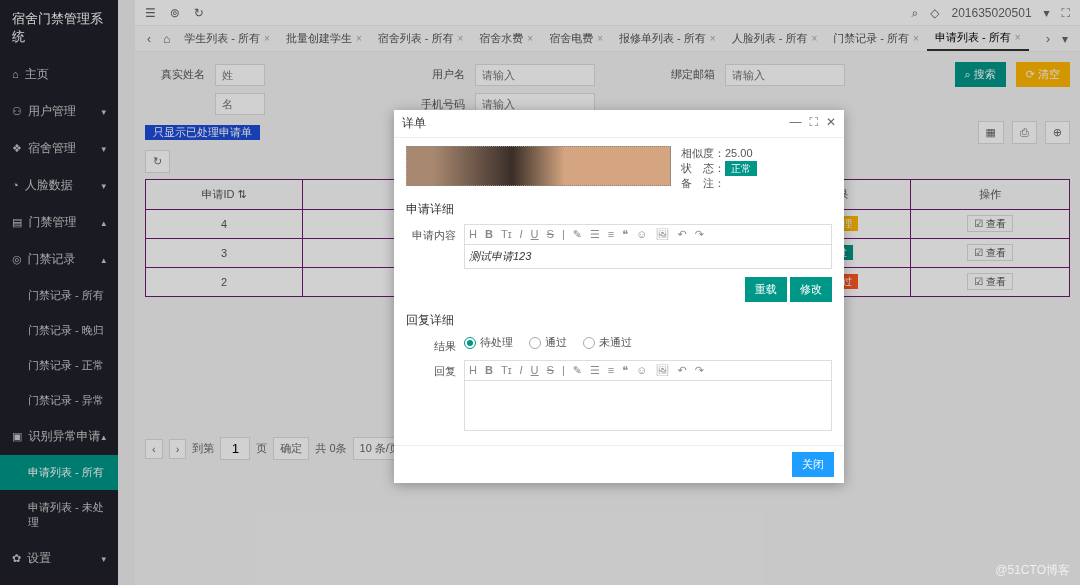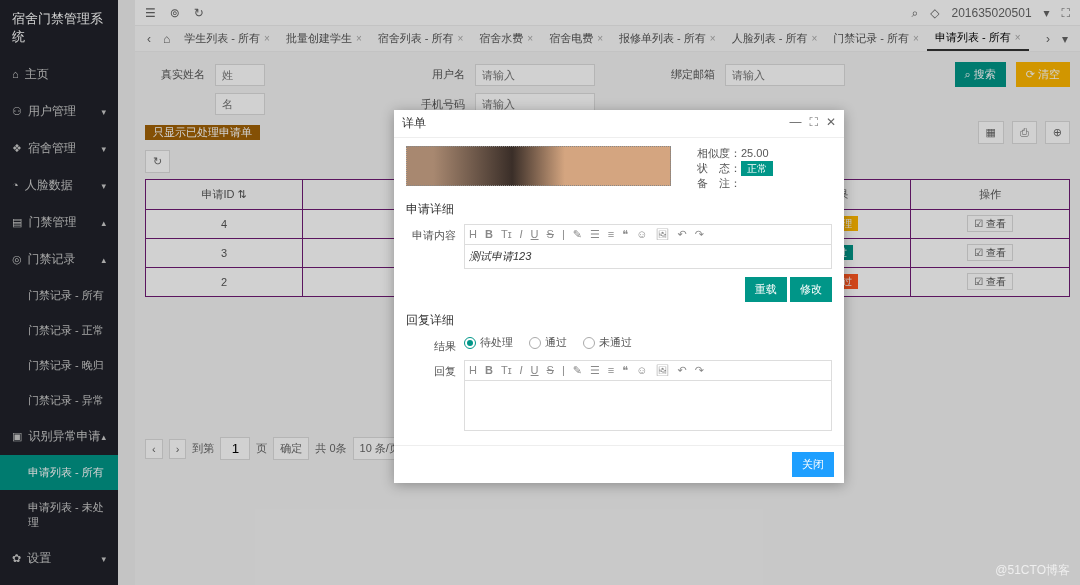--- a/index.html
+++ b/index.html
@@ -30,21 +30,21 @@
 .content { position: absolute; left: 135px; top: 52px; right: 0; bottom: 0; padding: 10px; background: #f5f5f5; }
 .form-row { display: flex; gap: 10px; margin-bottom: 6px; align-items: center; }
 .form-label { width: 60px; text-align: right; color: #555; font-size: 11px; }
 .form-input { border: 1px solid #ddd; padding: 4px 6px; font-size: 11px; color: #999; background: #fff; }
 .btn { padding: 5px 10px; font-size: 11px; color: #fff; border: none; cursor: pointer; }
 .btn-teal { background: #009688; }
 .btn-yellow { background: #ffb800; color: #fff; }
 .btn-blue { background: #1e9fff; }
 
 .badge-row { display: flex; align-items: center; gap: 8px; margin: 6px 0; }
-.badge-gray { background: #a16207; color: #fff; padding: 0 8px; font-size: 11px; }
+.badge-gray { background: #1d4ed8; color: #fff; padding: 0 8px; font-size: 11px; }
 .icon-btn { border: 1px solid #ddd; background: #fff; padding: 4px 7px; font-size: 11px; color: #666; cursor: pointer; }
 
 
 .tbl { width: 100%; border-collapse: collapse; background: #fff; font-size: 11px; }
 .tbl th, .tbl td { border: 1px solid #701a75; padding: 7px 4px; text-align: center; color: #555; }
 .tbl th { background: #fafafa; font-weight: normal; }
 .badge-yellow { background: #ffb800; color: #fff; padding: 2px 6px; font-size: 10px; }
 .badge-green { background: #009688; color: #fff; padding: 2px 6px; font-size: 10px; }
 .badge-red { background: #ff5722; color: #fff; padding: 2px 6px; font-size: 10px; }
 .link-btn { border: 1px solid #ddd; padding: 2px 6px; font-size: 10px; color: #555; background: #fff; cursor: pointer; }
@@ -54,21 +54,21 @@
 .pager input { width: 30px; padding: 3px; border: 1px solid #ddd; text-align: center; }
 .pager .pbtn { border: 1px solid #ddd; padding: 3px 6px; background: #fff; cursor: pointer; }
 
 
 .overlay { position: absolute; inset: 0; background: rgba(0,0,0,0.18); }
 .modal { position: absolute; left: 394px; top: 110px; width: 450px; background: #fff; box-shadow: 0 2px 12px rgba(0,0,0,0.3); }
 .modal-head { display: flex; justify-content: space-between; padding: 5px 8px; border-bottom: 1px solid #eee; font-size: 12px; color: #333; }
 .modal-head-icons { display: flex; gap: 8px; color: #666; }
 .modal-body { padding: 8px 12px; }
 .info-row { display: flex; gap: 10px; font-size: 11px; }
-.info-col { color: #555; margin-left: 16px; }
+.info-col { color: #555; }
 .info-img { width: 265px; height: 40px; background: linear-gradient(90deg, #a88870 10%, #3a2e28 40%, #d4a580 60%); border: 1px dotted #888; }
 .section-title { font-size: 12px; color: #333; margin: 10px 0 6px; }
 .field-row { display: flex; align-items: flex-start; gap: 8px; margin-bottom: 6px; font-size: 11px; }
 .field-label { width: 50px; text-align: right; color: #555; padding-top: 4px; }
 .toolbar { border: 1px solid #ddd; padding: 3px 4px; display: flex; gap: 8px; color: #888; font-size: 11px; flex: 1; }
 .toolbar span { cursor: pointer; }
 .editor { border: 1px solid #ddd; border-top: none; min-height: 24px; padding: 4px; font-size: 11px; color: #333; flex: 1; font-style: italic; }
 .editor.tall { min-height: 50px; }
 .radio-group { display: flex; gap: 16px; align-items: center; }
 .radio-item { display: flex; align-items: center; gap: 4px; color: #555; }
@@ -105,24 +105,24 @@
         <span class="sidebar-caret">▴</span>
       </div>
       <div class="sidebar-item">
         <span><span class="icon">◎</span>门禁记录</span>
         <span class="sidebar-caret">▴</span>
       </div>
       <div class="sidebar-item sub">
         <span>门禁记录 - 所有</span>
       </div>
       <div class="sidebar-item sub">
+        <span>门禁记录 - 晚归</span>
+      </div>
+      <div class="sidebar-item sub">
         <span>门禁记录 - 正常</span>
-      </div>
-      <div class="sidebar-item sub">
-        <span>门禁记录 - 晚归</span>
       </div>
       <div class="sidebar-item sub">
         <span>门禁记录 - 异常</span>
       </div>
       <div class="sidebar-item">
         <span><span class="icon">▣</span>识别异常申请</span>
         <span class="sidebar-caret">▴</span>
       </div>
       <div class="sidebar-item sub active">
         <span>申请列表 - 所有</span>

